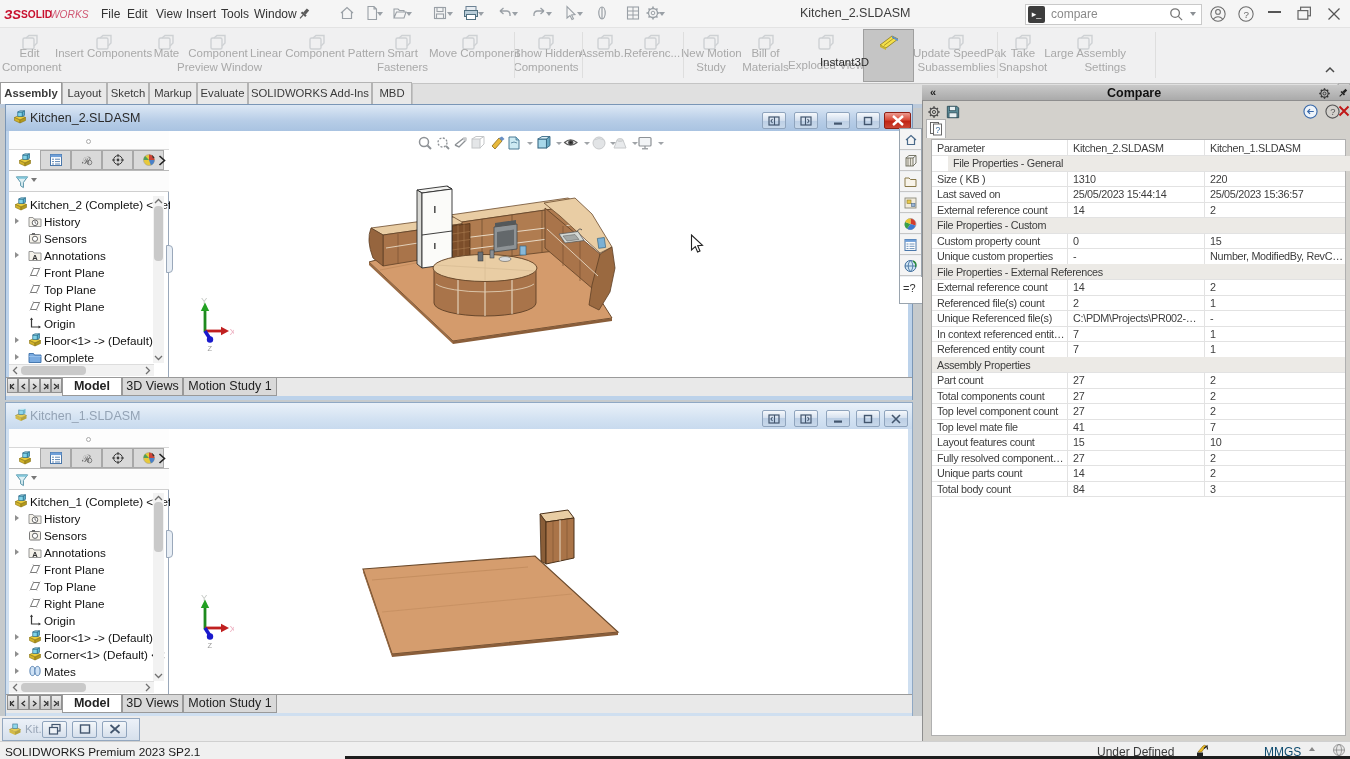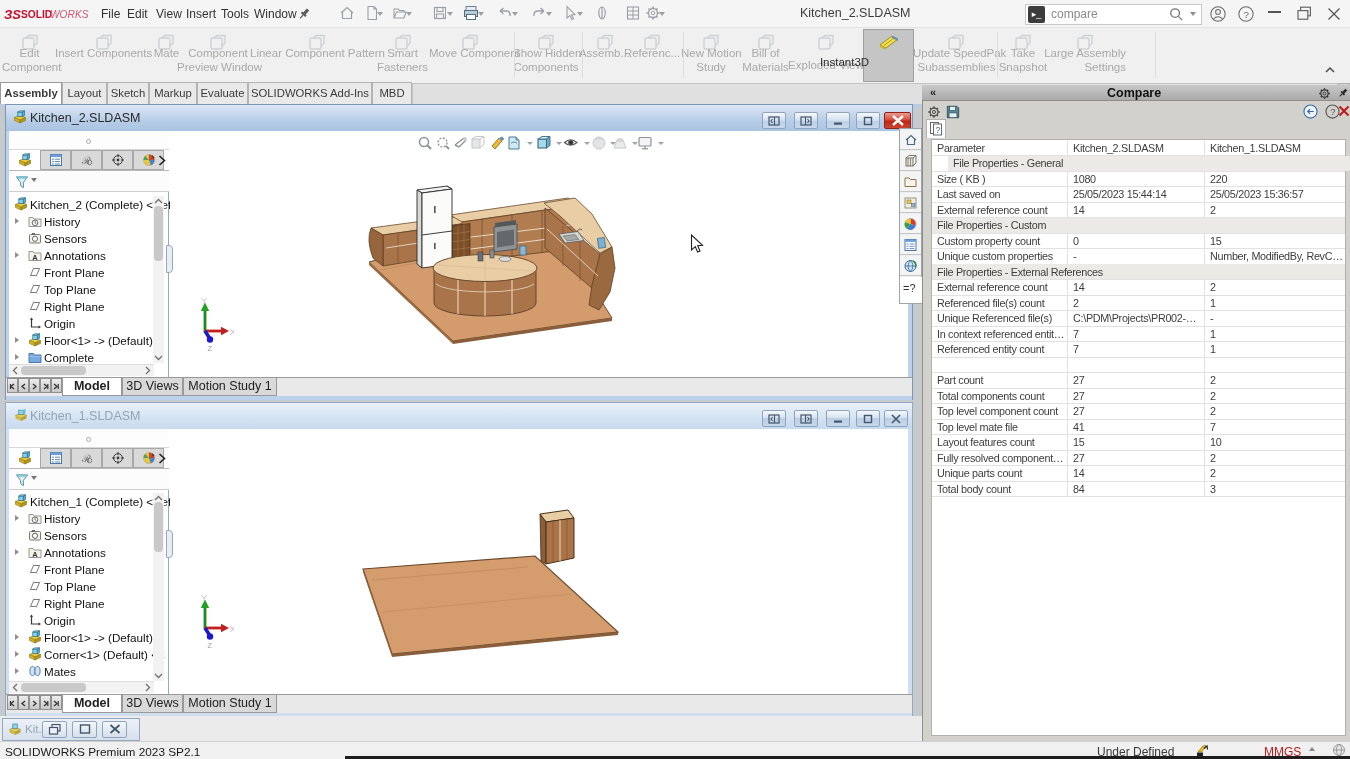--- a/index.html
+++ b/index.html
@@ -971,21 +971,21 @@
       <span class="c2">Kitchen_2.SLDASM</span>
       <span class="c3">Kitchen_1.SLDASM</span>
     </div>
 <div class="abs" style="left:932px;top:155.0px;width:413px;height:1px;background:#e2e2e2;"></div>
 <div class="abs crow sec" style="top:155.5px;left:932px;height:15px;margin-left:16px;">
       <span class="c1" style="width:300px;">File Properties - General</span>
     </div>
 <div class="abs" style="left:932px;top:170.5px;width:413px;height:1px;background:#e2e2e2;"></div>
 <div class="abs crow" style="top:171.0px;left:932px;height:15px;">
       <span class="c1">Size ( KB )</span>
-      <span class="c2">1080</span>
+      <span class="c2">1310</span>
       <span class="c3">220</span>
     </div>
 <div class="abs" style="left:932px;top:186.0px;width:413px;height:1px;background:#e2e2e2;"></div>
 <div class="abs crow" style="top:186.5px;left:932px;height:15px;">
       <span class="c1">Last saved on</span>
       <span class="c2">25/05/2023 15:44:14</span>
       <span class="c3">25/05/2023 15:36:57</span>
     </div>
 <div class="abs" style="left:932px;top:201.5px;width:413px;height:1px;background:#e2e2e2;"></div>
 <div class="abs crow" style="top:202.0px;left:932px;height:15px;">
@@ -1037,20 +1037,23 @@
       <span class="c2">7</span>
       <span class="c3">1</span>
     </div>
 <div class="abs" style="left:932px;top:341.0px;width:413px;height:1px;background:#e2e2e2;"></div>
 <div class="abs crow" style="top:341.5px;left:932px;height:15px;">
       <span class="c1">Referenced entity count</span>
       <span class="c2">7</span>
       <span class="c3">1</span>
     </div>
 <div class="abs" style="left:932px;top:356.5px;width:413px;height:1px;background:#e2e2e2;"></div>
+<div class="abs crow sec" style="top:357.0px;left:932px;height:15px;">
+      <span class="c1" style="width:300px;">Assembly Properties</span>
+    </div>
 <div class="abs" style="left:932px;top:372.0px;width:413px;height:1px;background:#e2e2e2;"></div>
 <div class="abs crow" style="top:372.5px;left:932px;height:15px;">
       <span class="c1">Part count</span>
       <span class="c2">27</span>
       <span class="c3">2</span>
     </div>
 <div class="abs" style="left:932px;top:387.5px;width:413px;height:1px;background:#e2e2e2;"></div>
 <div class="abs crow" style="top:388.0px;left:932px;height:15px;">
       <span class="c1">Total components count</span>
       <span class="c2">27</span>
@@ -1094,20 +1097,20 @@
     </div>
 <div class="abs" style="left:932px;top:496.0px;width:413px;height:1px;background:#e2e2e2;"></div>
 <div class="abs" style="left:0;top:741px;width:1350px;height:18px;background:#f0f0f0;border-top:1px solid #d0d0d0;"></div>
 <div class="abs" style="left:5px;top:745px;font-size:11.8px;color:#1a1a1a;">SOLIDWORKS Premium 2023 SP2.1</div>
 <div class="abs" style="left:1097px;top:745px;font-size:12px;color:#3a3a3a;">Under Defined</div>
 <svg class="abs" style="left:1196px;top:744px;" width="14" height="13" viewBox="0 0 14 13">
       <rect x="1" y="8.5" width="6" height="3.5" fill="#222"></rect>
       <path d="M2 8 L7 2 Q9 0.5 10 2 L5.5 8 Z" fill="#f2c021" stroke="#8a6a1a" stroke-width="0.7"></path>
       <path d="M8 4.5 L11 2 L11.5 5.5" fill="none" stroke="#222" stroke-width="1.2"></path>
     </svg>
-<div class="abs" style="left:1264px;top:745px;font-size:12px;color:#b91c1c;">MMGS</div>
+<div class="abs" style="left:1264px;top:745px;font-size:12px;color:#0c4a6e;">MMGS</div>
 <div class="abs" style="left:1309px;top:747px;width:0;height:0;border-left:3px solid transparent;border-right:3px solid transparent;border-bottom:4px solid #888;"></div>
 <svg class="abs" style="left:1332px;top:743px;" width="14" height="14" viewBox="0 0 14 14">
       <circle cx="7" cy="7" r="5.5" fill="#e8e8e8" stroke="#888" stroke-width="0.8"></circle>
       <ellipse cx="7" cy="7" rx="2.5" ry="5.5" fill="none" stroke="#888" stroke-width="0.8"></ellipse>
       <line x1="1.5" y1="7" x2="12.5" y2="7" stroke="#888" stroke-width="0.8"></line>
     </svg>
 <div class="abs" style="left:345px;top:756px;width:1005px;height:3px;background:#1d1d1d;"></div>
 </div>
 </body></html>

